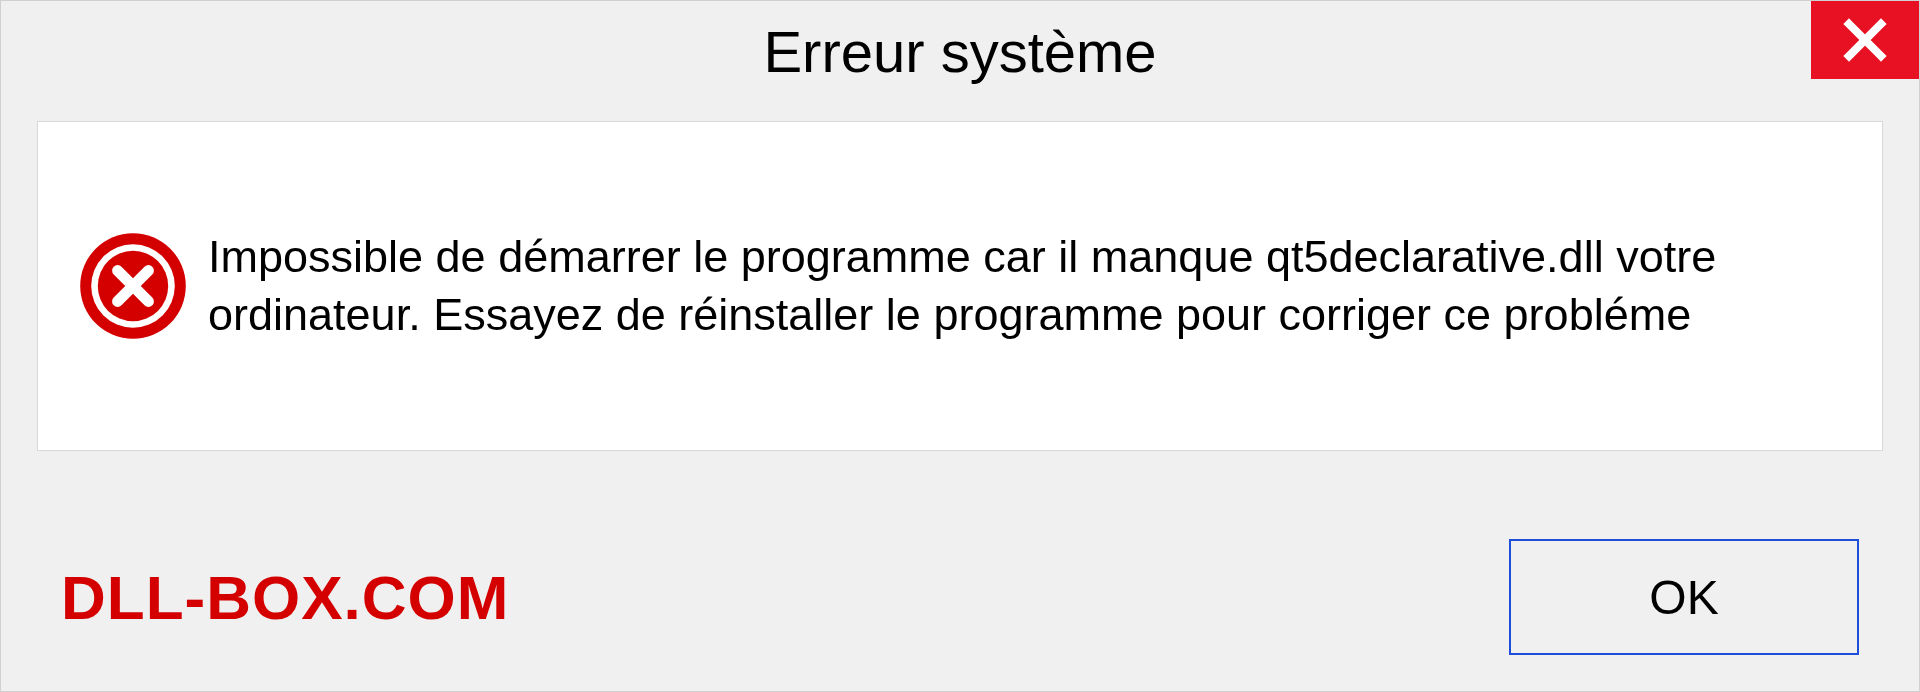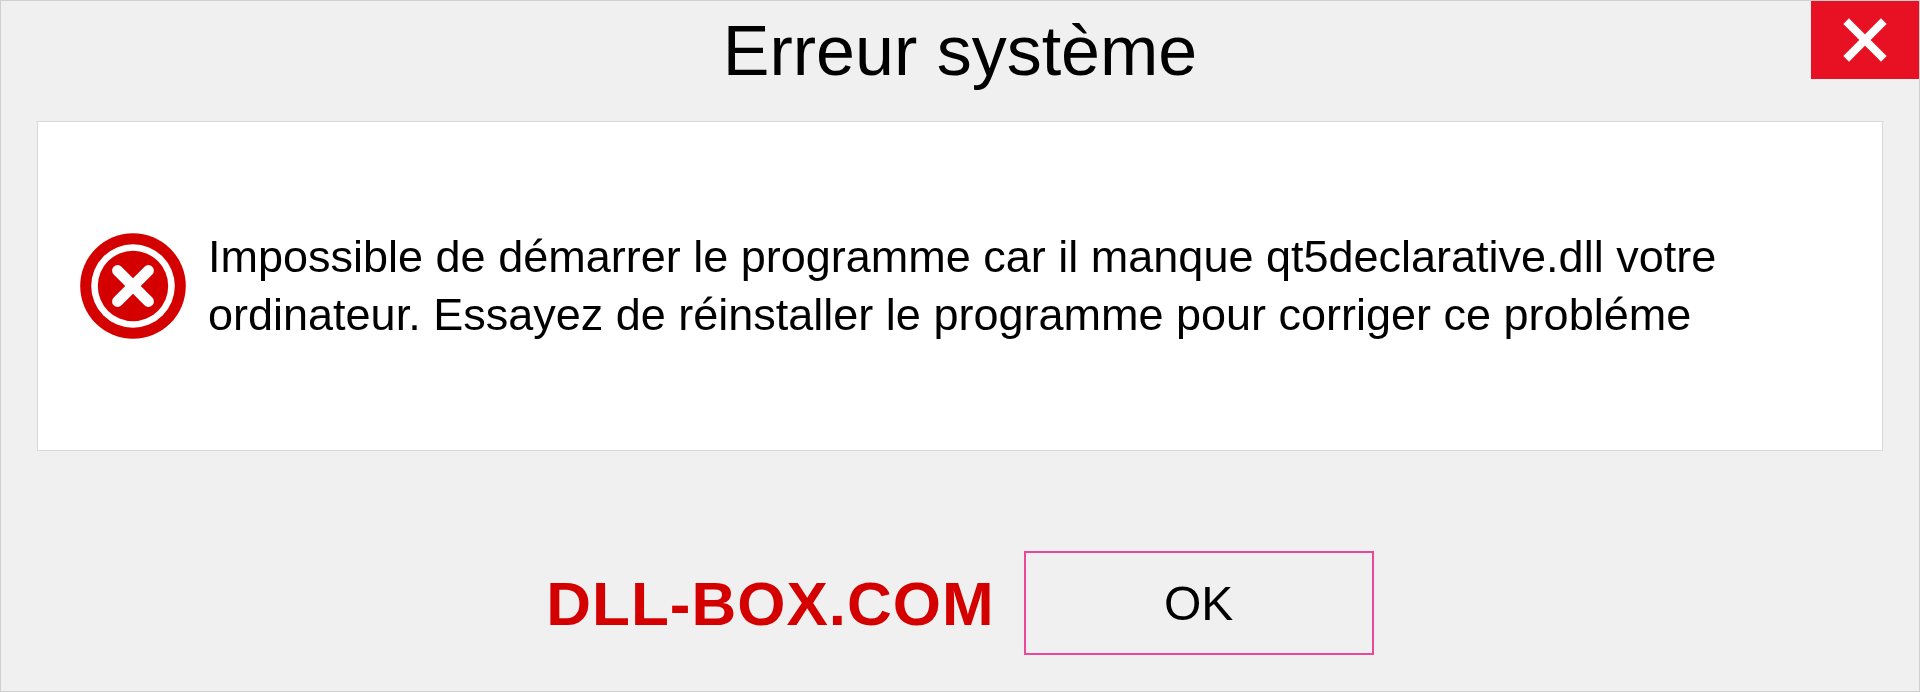--- a/index.html
+++ b/index.html
@@ -22,21 +22,21 @@
       position: relative;
     }
     .titlebar {
       height: 100px;
       display: flex;
       align-items: center;
       justify-content: center;
       position: relative;
     }
     .title {
-      font-size: 70px;
+      font-size: 58px;
       color: #000;
       font-weight: 400;
     }
     .close-btn {
       position: absolute;
       top: 0;
       right: 0;
       width: 108px;
       height: 78px;
       background: #e81123;
@@ -75,35 +75,35 @@
       font-weight: 400;
     }
     .footer {
       position: absolute;
       bottom: 36px;
       left: 0;
       right: 0;
       padding: 0 60px;
       display: flex;
       align-items: center;
-      justify-content: center;
+      justify-content: space-between;
       gap: 29px;
     }
     .brand {
       font-size: 62px;
       font-weight: 800;
       color: #d40000;
       letter-spacing: 1px;
       font-family: Arial, sans-serif;
     }
     .ok-btn {
       width: 350px;
-      height: 104px;
+      height: 116px;
       background: #f0f0f0;
-      border: 2px solid #ec4899;
+      border: 2px solid #1d4ed8;
       font-size: 48px;
       color: #000;
       cursor: pointer;
       display: flex;
       align-items: center;
       justify-content: center;
       font-family: "Segoe UI", Arial, sans-serif;
     }
   </style>
 </head>

